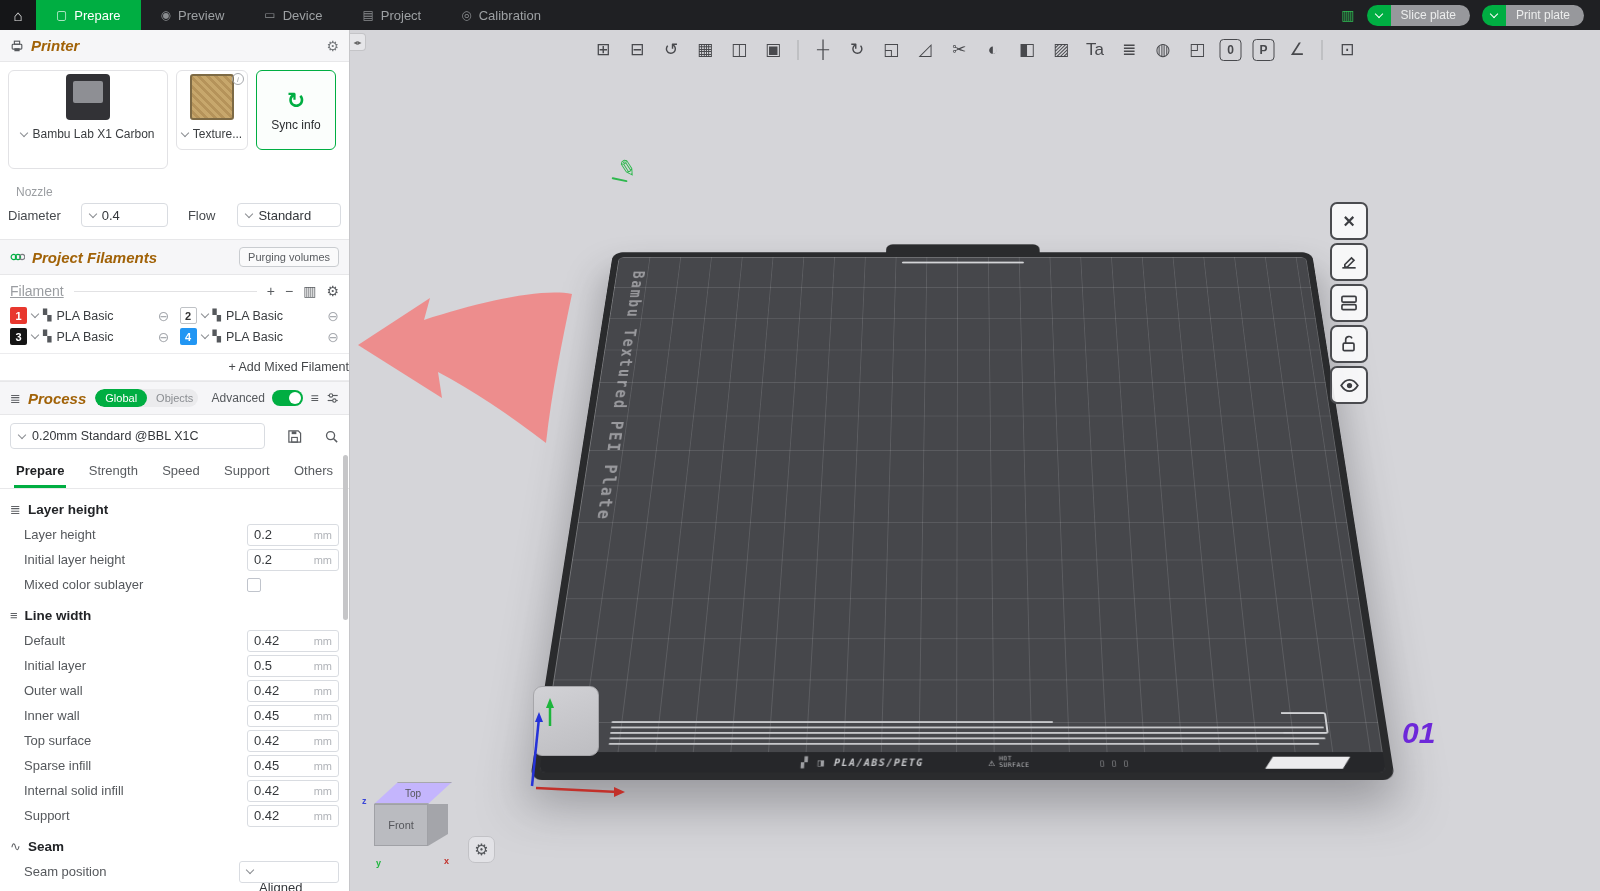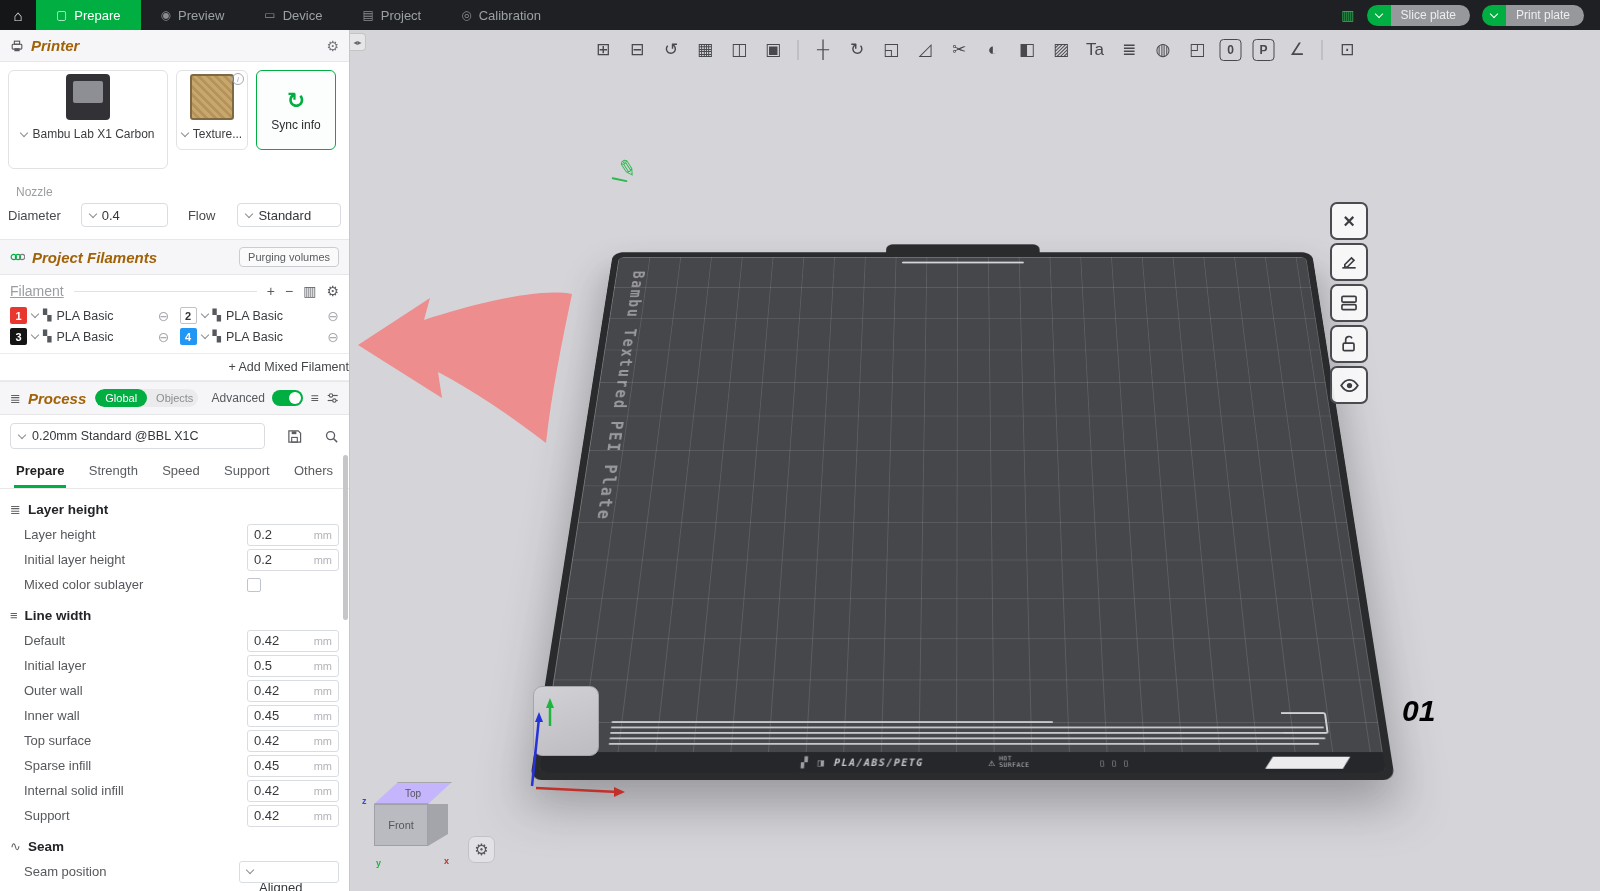--- a/index.html
+++ b/index.html
@@ -139,21 +139,21 @@
   .warn-tri { color:#c9cacd; font-size:11px; }
   .warn-txt { font-size:6.5px; line-height:7px; letter-spacing:.5px; }
   .strip-trash { margin-left:60px; display:flex; gap:6px; color:#9a9b9e; font-size:10px; }
   .strip-wipe { margin-left:auto; margin-right:38px; width:78px; height:13px; background:#ececee; transform:skewX(-35deg); }
   .print-lines { position:absolute; left:66px; right:56px; bottom:30px; }
   .print-lines .ln { height:2px; background:#c6c7ca; margin-top:4px; border-radius:1px; }
   .print-bracket { position:absolute; right:-4px; top:-6px; width:46px; height:24px; border:2px solid #d0d1d4; border-left:none; border-radius:0 3px 3px 0; }
 
   .sheet-obj { position:absolute; left:183px; top:656px; width:66px; height:70px; border-radius:9px;
     background:linear-gradient(160deg,#d2d2d6,#bdbdc1); border:1px solid #a6a6aa; z-index:15; }
-  .plate-number { position:absolute; left:1052px; top:664px; font-size:30px; font-weight:bold; font-style:italic; color:#000000; z-index:20; }
+  .plate-number { position:absolute; left:1052px; top:686px; font-size:30px; font-weight:bold; font-style:italic; color:#6d28d9; z-index:20; }
   .pencil-note { position:absolute; left:268px; top:126px; color:#2db84d; font-size:22px; transform:rotate(12deg); z-index:20; }
   .pencil-note::after { content:""; position:absolute; left:-4px; bottom:0px; width:16px; height:2.5px; background:#2db84d; border-radius:2px; }
 
   .side-btns { position:absolute; left:980px; top:172px; display:flex; flex-direction:column; gap:3px; z-index:30; }
   .sbtn { width:38px; height:38px; border-radius:7px; background:rgba(250,250,251,.92); border:2px solid #4a4b4f;
     display:flex; align-items:center; justify-content:center; color:#3c3d41; font-size:20px; font-weight:bold; cursor:pointer; }
 
   .annot-arrow { position:absolute; left:0px; top:250px; z-index:40; pointer-events:none; }
 
   .navcube { position:absolute; left:24px; top:752px; width:86px; height:92px; z-index:30; cursor:grab; }

